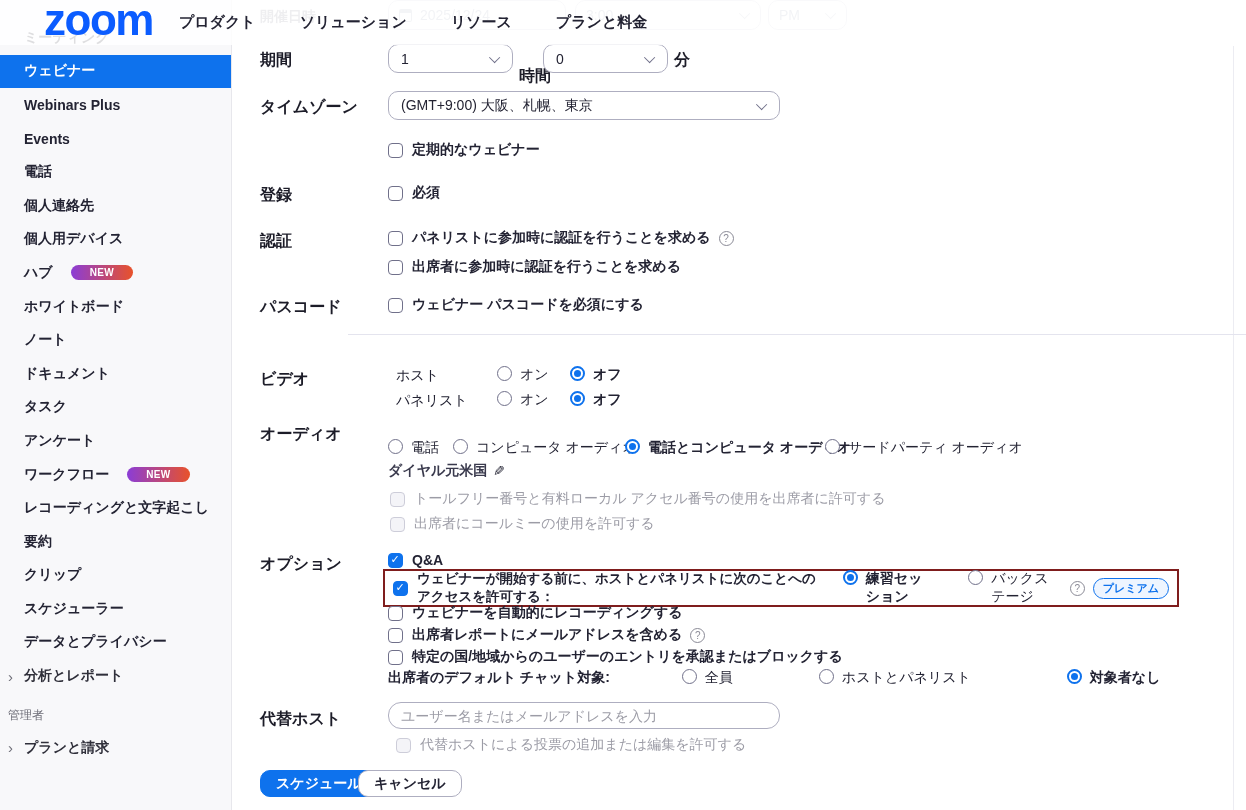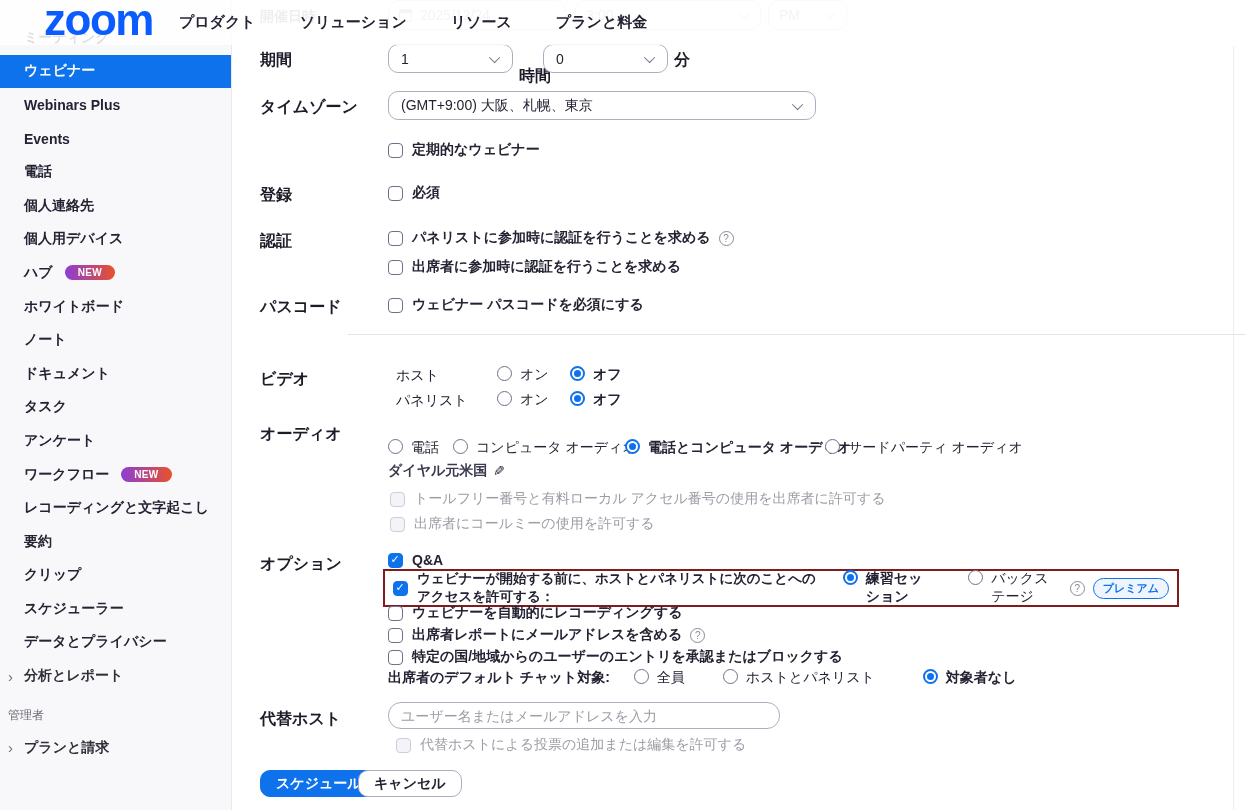--- a/index.html
+++ b/index.html
@@ -22,21 +22,21 @@
   .nav-item { font-size:15px; font-weight:600; color:#232333; cursor:pointer; }
 
   
   .sidebar { position:absolute; left:0; top:0; bottom:0; width:232px; background:#f8f8fa; border-right:1px solid #e7e7ec; z-index:2; }
   .side-list { list-style:none; padding-top:21px; }
   .side-item { height:33.6px; display:flex; align-items:center; padding-left:24px; font-size:14px; font-weight:700; color:#232333; cursor:pointer; position:relative; }
   .side-item.selected { background:#0e72ed; color:#fff; }
   .side-item .chev-r { position:absolute; left:8px; color:#6e6e78; font-size:15px; font-weight:400; }
   .side-item.has-chev { font-weight:700; color:#2f2f3a; }
   .side-section { height:30px; display:flex; align-items:center; padding-left:8px; font-size:12px; font-weight:400; color:#6e6e78; margin-top:8px; }
-  .nbadge { margin-left:12px; background:linear-gradient(90deg,#8b3dd6,#e8522a); color:#fff; font-size:10px; font-weight:700; padding:2px 13px; border-radius:9px; letter-spacing:.3px; }
+  .nbadge { margin-left:18px; background:linear-gradient(90deg,#8b3dd6,#e8522a); color:#fff; font-size:10px; font-weight:700; padding:2px 19px; border-radius:9px; letter-spacing:.3px; }
 
   
   .main { position:absolute; left:232px; top:0; right:0; bottom:0; z-index:2; }
   .abs { position:absolute; }
   .flabel { font-size:16px; font-weight:700; color:#1c1c28; }
   .sublabel { font-size:14px; color:#232333; }
 
   .select { height:29px; border:1px solid #aeaec0; border-radius:10px; background:#fff; display:flex; align-items:center; padding:0 12px; font-size:14px; color:#232333; cursor:pointer; }
   .schev { margin-left:auto; width:8px; height:8px; border-left:1.6px solid #70708a; border-bottom:1.6px solid #70708a; transform:rotate(-45deg) translateY(-2px); }
 
@@ -175,21 +175,21 @@
         <span class="schev"></span>
     </div>
     <div class="abs flabel" style="left:287px; top:50px;margin-top:16px;">時間</div>
     <div class="abs select" style="left:311px; top:44px; width:125px;">
       <span>0</span>
         <span class="schev"></span>
     </div>
     <div class="abs flabel" style="left:442px; top:50px;">分</div>
 
     <div class="abs flabel" style="left:28px; top:97px;">タイムゾーン</div>
-    <div class="abs select" style="left:156px; top:91px; width:428px;">
+    <div class="abs select" style="left:156px; top:91px; width:392px;">
       <span>(GMT+9:00) 大阪、札幌、東京</span>
         <span class="schev"></span>
     </div>
 
     <div class="abs cbrow" style="left:156px; top:141px;">
       <span class="cb"></span>
       <span class="txt" style="font-weight:700;">定期的なウェビナー</span>
     </div>
 
     <div class="abs flabel" style="left:28px; top:185px;">登録</div>
@@ -295,21 +295,21 @@
     <div class="abs cbrow" style="left:156px; top:626px;">
       <span class="cb"></span>
       <span class="txt" style="font-weight:700;">出席者レポートにメールアドレスを含める</span>
       <span class="qmark">?</span>
     </div>
     <div class="abs cbrow" style="left:156px; top:648px;">
       <span class="cb"></span>
       <span class="txt" style="font-weight:700;">特定の国/地域からのユーザーのエントリを承認またはブロックする</span>
     </div>
 
-    <div class="abs cbrow" style="left:156px; top:669px;">
+    <div class="abs cbrow" style="left:156px; top:669px;gap:48px;">
       <span style="font-weight:700;">出席者のデフォルト チャット対象:</span>
       <span class="radiorow" style="margin-left:24px;">
         <span class="radio"></span>
         <span>全員</span>
       </span>
       <span class="radiorow" style="margin-left:38px;">
         <span class="radio"></span>
         <span>ホストとパネリスト</span>
       </span>
       <span class="radiorow" style="margin-left:48px; font-weight:700;">

